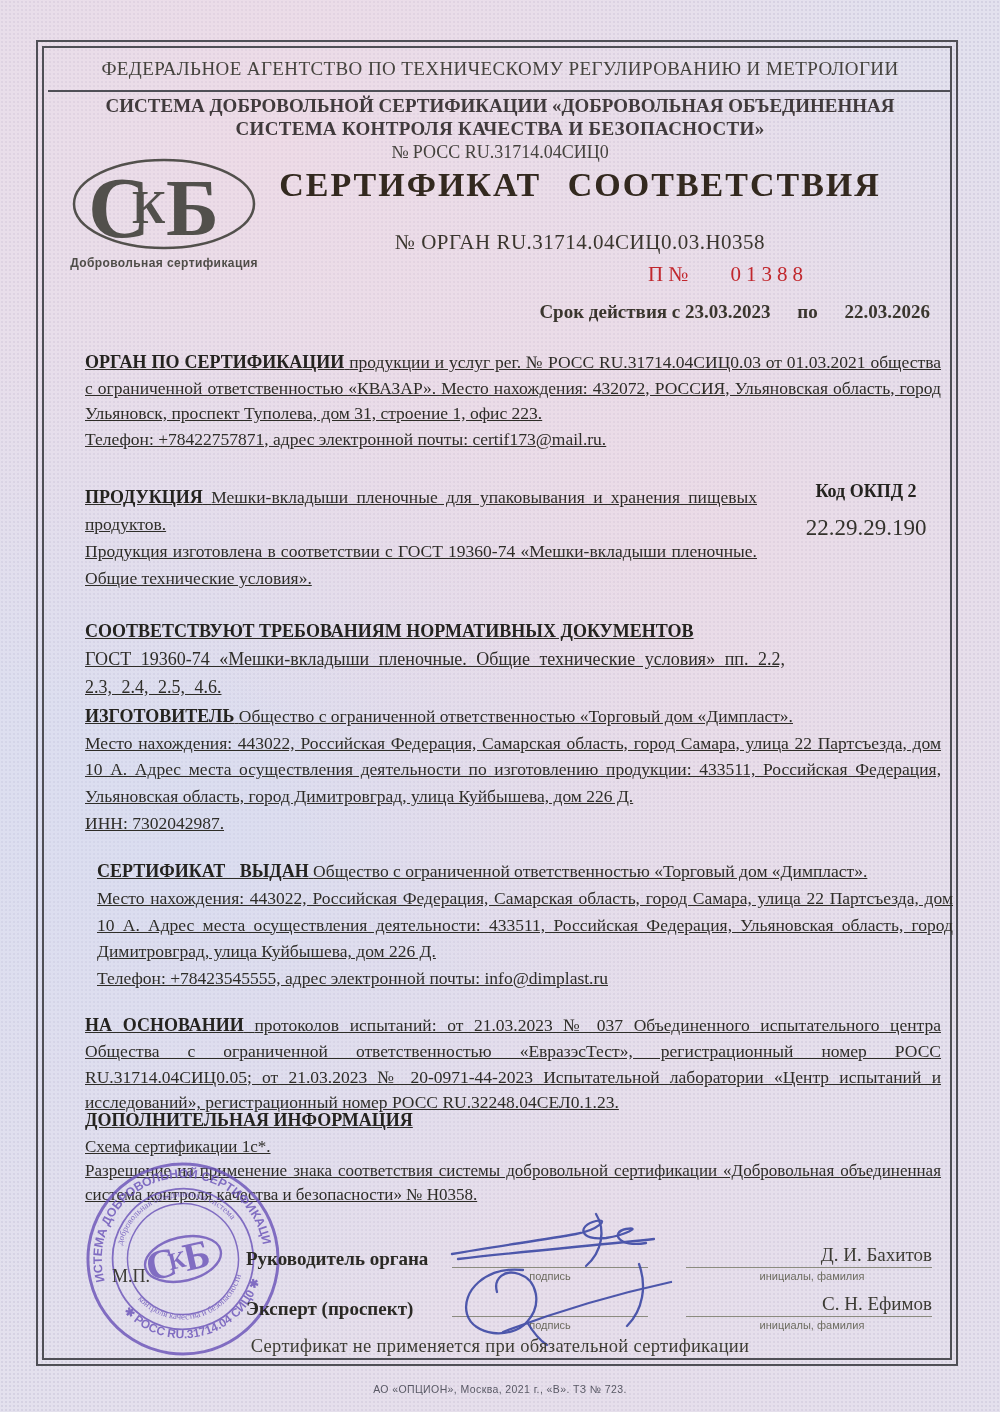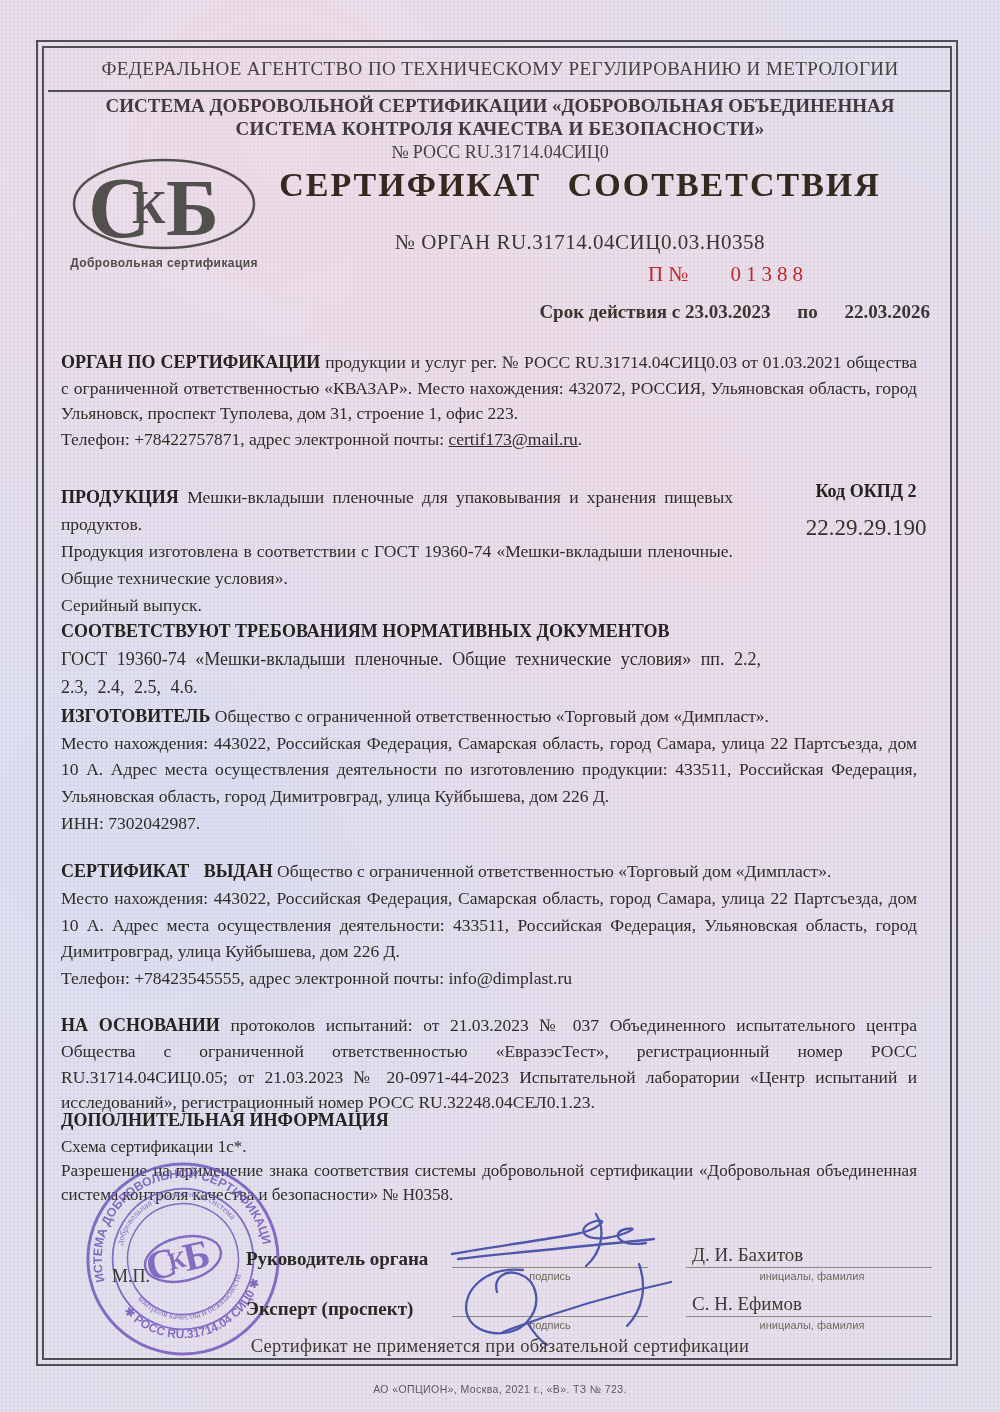--- a/index.html
+++ b/index.html
@@ -33,45 +33,45 @@
   .validity{left:380px;width:550px;top:301px;text-align:right;font-size:19px;font-weight:bold;color:#3a362e;}
   .validity .gap{margin-left:22px;}
   .hologram{left:806px;top:206px;width:100px;height:96px;border-radius:50%;overflow:hidden;
     background-image:
       radial-gradient(rgba(20,20,40,.38) 1px, transparent 1.5px),
       repeating-linear-gradient(8deg,#3f6f72 0 5px,#d8b06a 5px 9px,#b36f8a 9px 14px,#44598f 14px 19px,#86b6a2 19px 24px,#2f4a56 24px 28px);
     background-size:5px 5px,auto;}
   .holo-letters{position:absolute;left:0;top:16px;width:100%;text-align:center;
     font-size:40px;font-weight:bold;color:#bfe4e4;letter-spacing:-2px;
     text-shadow:0 0 2px rgba(90,140,150,.9);}
-  .sec{left:61px;width:856px;}
+  .sec{left:85px;width:856px;text-decoration:underline;}
   .sec p{margin:0;text-align:justify;}
   .lbl{font-weight:bold;font-size:18px;color:#24231f;}
   .s-organ{top:350px;font-size:17.5px;line-height:25.5px;}
   .s-product{top:484px;width:672px;font-size:17.5px;line-height:27px;}
   .okpd{left:794px;top:481px;width:144px;text-align:center;}
   .okpd-l{font-size:18px;font-weight:bold;color:#24231f;}
   .okpd-v{margin-top:13px;font-size:23px;color:#33322c;}
   .s-compliance{top:617px;font-size:18px;line-height:28px;}
   .s-compliance .txt{display:block;width:700px;word-spacing:5px;text-align:justify;}
   .s-manufacturer{top:703px;font-size:17.5px;line-height:26.7px;}
-  .s-issued{top:858px;font-size:17.5px;line-height:26.8px;}
+  .s-issued{top:858px;font-size:17.5px;line-height:26.8px;margin-left:12px;}
   .s-issued .lbl{word-spacing:10px;}
   .s-basis{top:1013px;font-size:17.5px;line-height:25.8px;}
   .s-additional{top:1108px;font-size:17px;line-height:24px;}
   .s-additional .lbl{display:block;margin-bottom:3px;}
   .u{text-decoration:underline;margin-top:46px;}
   .stamp{left:84px;top:1160px;width:198px;height:198px;transform:rotate(-13deg);opacity:.82;}
   .mp{left:112px;top:1266px;font-size:18px;color:#3a3933;}
   .role{font-size:19px;font-weight:bold;color:#2b2a25;}
   .role1{left:246px;top:1248px;}
   .role2{left:246px;top:1298px;}
   .sigline{height:0;border-top:1.4px solid #8b8b7e;}
   .cap{font-family:"Liberation Sans",sans-serif;font-size:11px;color:#6d6c60;text-align:center;}
-  .name{font-size:19px;color:#3c3b34;text-align:left;}
+  .name{font-size:19px;color:#3c3b34;text-align:right;}
   .sig-svg{pointer-events:none;}
   .note{left:0;width:1000px;top:1336px;font-size:18.5px;color:#3d3c33;letter-spacing:.3px;}
   .footer{left:0;width:1000px;top:1383px;font-family:"Liberation Sans",sans-serif;font-size:10.5px;color:#585864;letter-spacing:.4px;}
   svg text{font-family:"Liberation Serif",serif;}
   .stamp-ring-text{font-family:"Liberation Sans",sans-serif;font-weight:bold;}
 </style>
 </head>
 <body>
 
 <div class="page">
@@ -112,21 +112,20 @@
 
 
   <div class="abs sec s-organ">
     <p><span class="lbl">ОРГАН ПО СЕРТИФИКАЦИИ</span> <span>продукции и услуг рег. № РОСС RU.31714.04СИЦ0.03 от 01.03.2021 общества с ограниченной ответственностью «КВАЗАР».  Место нахождения: 432072, РОССИЯ, Ульяновская область, город Ульяновск, проспект Туполева, дом 31, строение 1, офис 223.</span></p>
     <p><span>Телефон: +78422757871, адрес электронной почты: </span><span class="u">certif173@mail.ru</span><span>.</span></p>
   </div>
 
   <div class="abs sec s-product">
     <p><span class="lbl">ПРОДУКЦИЯ</span> <span>Мешки-вкладыши пленочные для упаковывания и хранения пищевых продуктов.</span></p>
     <p>Продукция изготовлена в соответствии с  ГОСТ 19360-74 «Мешки-вкладыши пленочные. Общие технические условия».</p>
-    <p>Серийный выпуск.</p>
   </div>
 
   <div class="abs okpd">
     <div class="okpd-l">Код ОКПД 2</div>
     <div class="okpd-v">22.29.29.190</div>
   </div>
 
   <div class="abs sec s-compliance">
     <p><span class="lbl">СООТВЕТСТВУЮТ ТРЕБОВАНИЯМ НОРМАТИВНЫХ ДОКУМЕНТОВ</span></p>
     <p>

